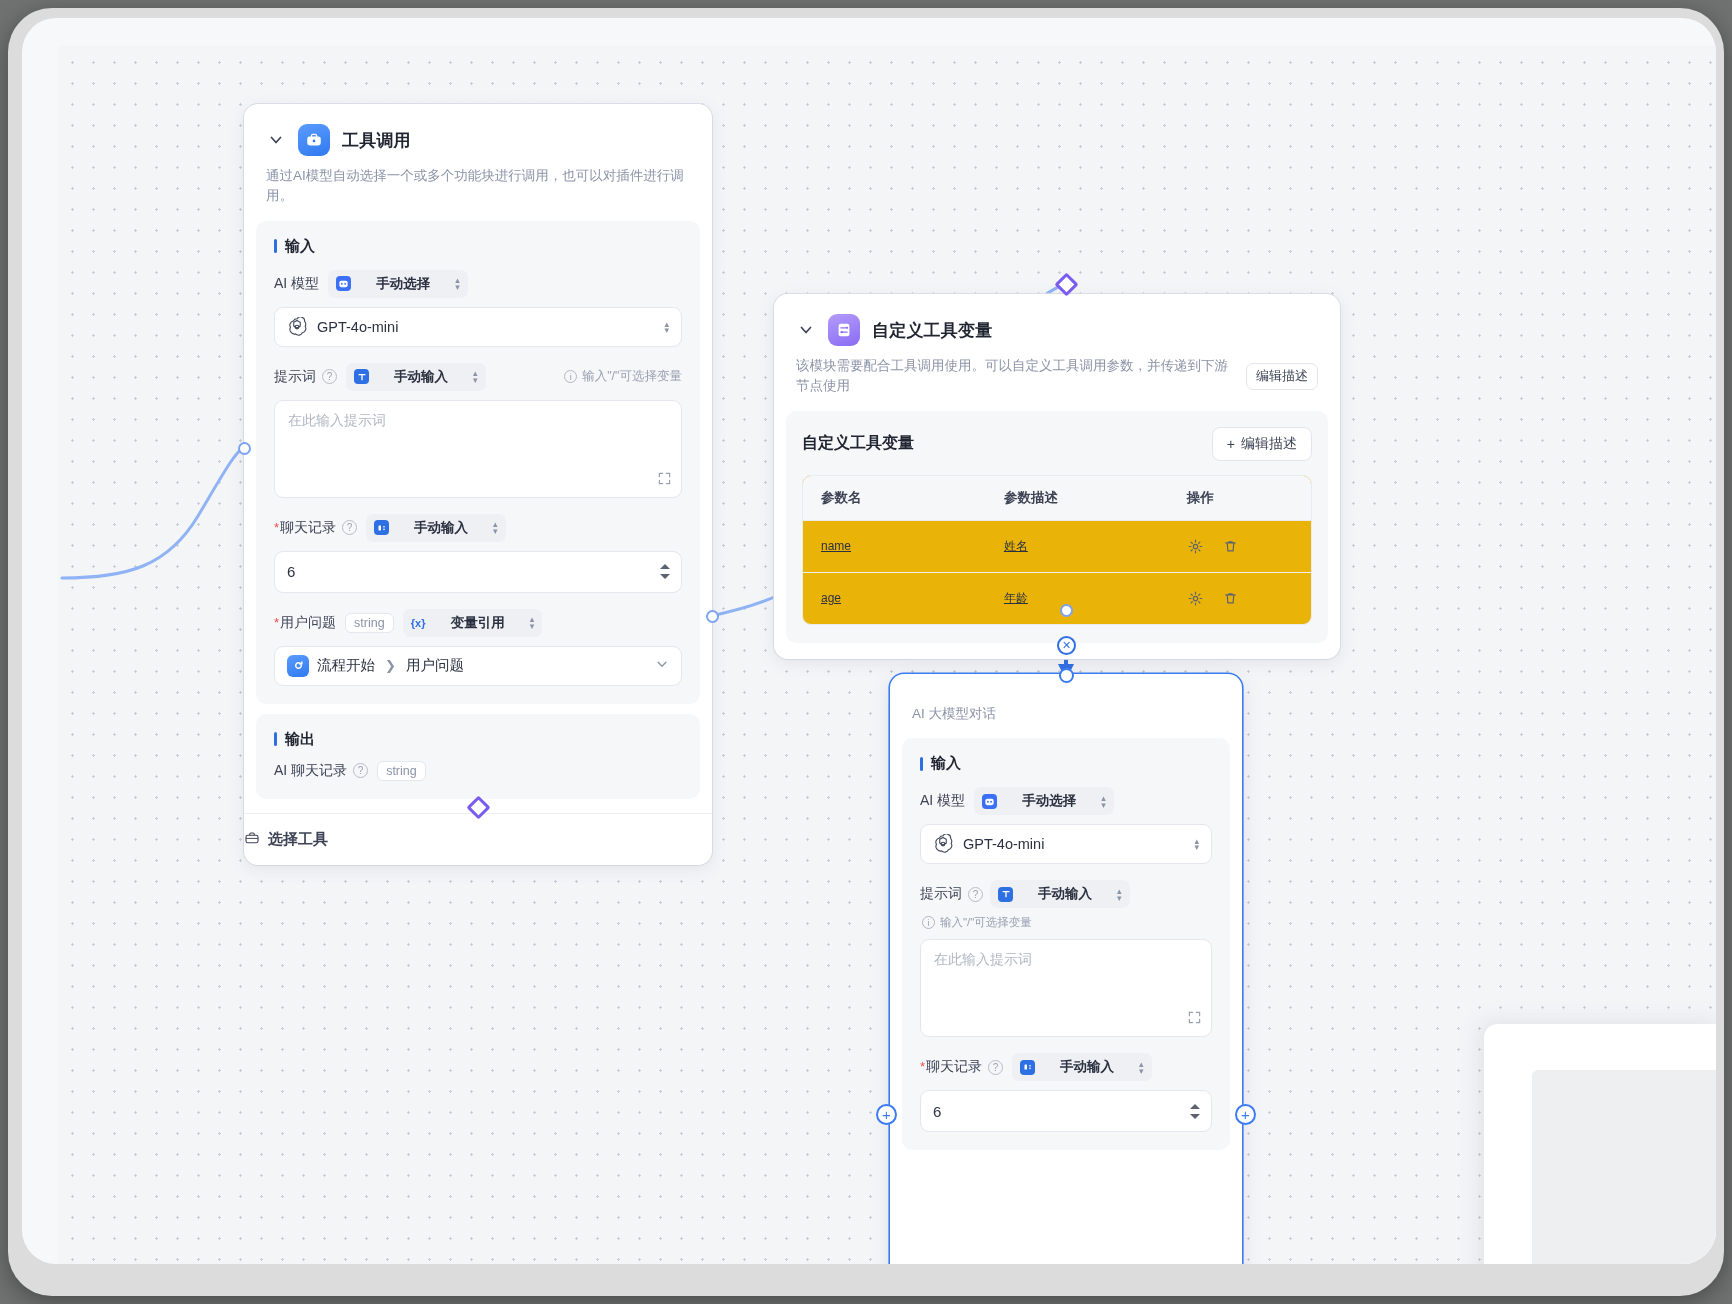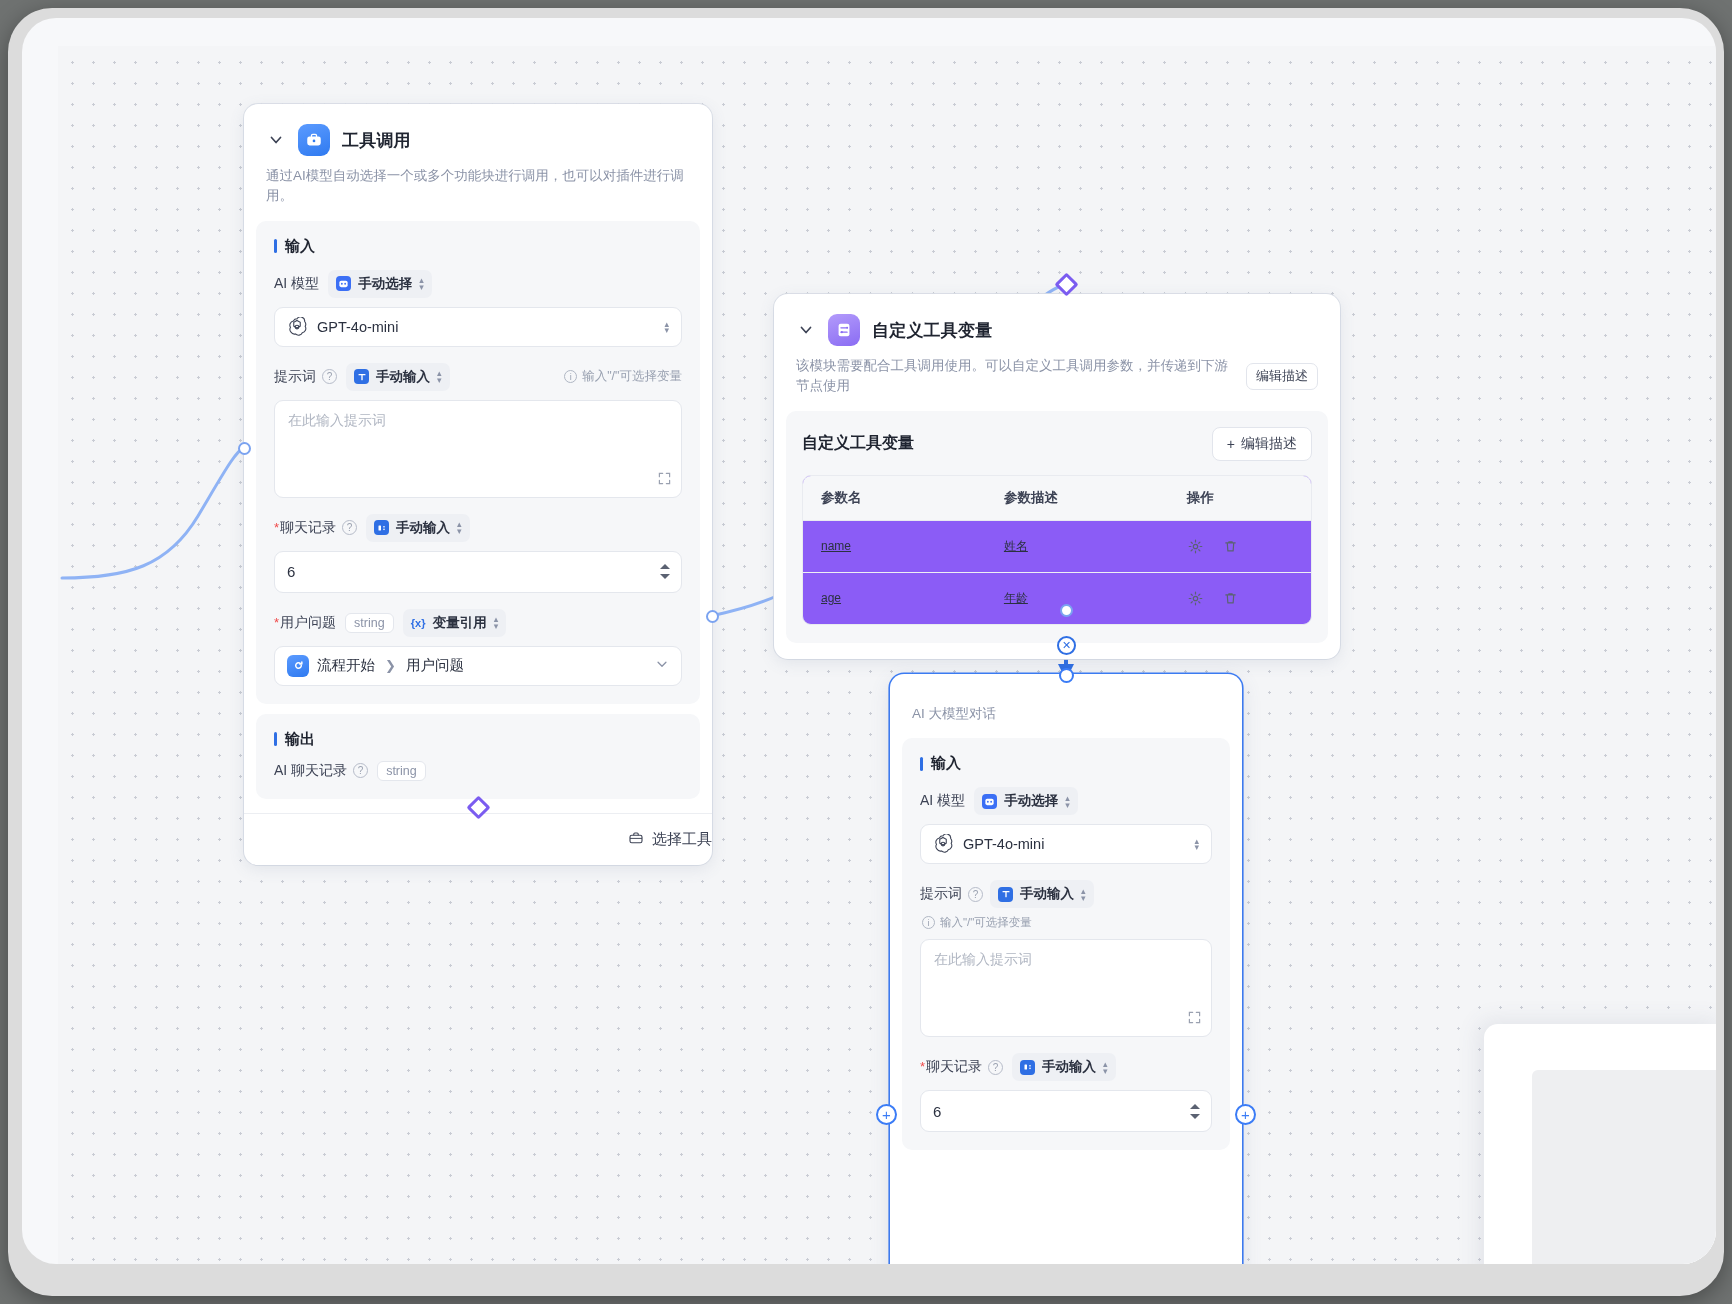--- a/index.html
+++ b/index.html
@@ -119,21 +119,21 @@
   .field-label-row { display: flex; align-items: center; gap: 9px; flex-wrap: wrap; margin-bottom: 9px; }
   .flabel { font-size: 14px; color: #3d4355; display: flex; align-items: center; }
   .req { color: #f04b4b; font-size: 13px; line-height: 1; margin-right: 1px; align-self: flex-start; margin-top: 2px;}
   .qmark {
     width: 15px; height: 15px; border-radius: 50%;
     border: 1.2px solid #b6bcc9; color: #9aa1b0;
     font-size: 10px; display: inline-flex; align-items: center; justify-content: center;
     margin-left: 6px; cursor: pointer;
   }
   .pill {
-    display: inline-flex; align-items: center; gap: 7px;
+    display: inline-flex; align-items: center; gap: 25px;
     background: #eef0f4; border-radius: 7px; padding: 5px 8px;
     font-size: 13.5px; color: #2b3140; font-weight: 600; cursor: pointer;
   }
   .pill .sq { width: 15px; height: 15px; border-radius: 4px; flex: none;
     display:flex;align-items:center;justify-content:center; }
   .sq-bot { background: #3b6ff5; }
   .sq-txt { background: #2f6fe4; }
   .sq-num { background: #2f6fe4; }
   .sq-var { background: transparent; }
   .stepper { display: inline-flex; flex-direction: column; gap: 1px; color: #8b93a7; line-height: 6px; font-size: 9px; }
@@ -169,38 +169,38 @@
           justify-content: center; gap: 3px; color: #5b6272; }
   .refctl { background:#fff; border:1px solid #e4e7ed; border-radius:9px; height:40px;
             display:flex; align-items:center; padding:0 12px; gap:8px; font-size:14.5px; color:#2b3140; cursor:pointer;}
   .refctl .badge { width:22px;height:22px;border-radius:6px;background:linear-gradient(160deg,#5b9bff,#2f7af0);
             display:flex;align-items:center;justify-content:center;flex:none;}
   .refctl .sep { color:#8b93a7; font-size:13px; margin:0 2px;}
   .refctl .chv { margin-left:auto; color:#8b93a7; }
 
   .node-footer {
     border-top: 1px solid #eceef2; height: 52px;
-    display: flex; align-items: center; justify-content: flex-end;
+    display: flex; align-items: center; justify-content: flex-start;
     gap: 8px; font-size: 15px; color: #3d4355; cursor: pointer;
-    border-radius: 0 0 14px 14px; font-weight: 400;
+    border-radius: 0 0 14px 14px; font-weight: 700;
   }
 
   
   .panel {
     margin: 14px 12px 16px 12px; background: #f6f7f9; border-radius: 10px; padding: 16px 16px 18px 16px;
   }
   .panel-head { display: flex; align-items: center; margin-bottom: 14px; }
   .panel-title { font-size: 16px; font-weight: 600; color: #1f2430; }
   .add-btn {
     margin-left: auto; background: #fff; border: 1px solid #e2e5ec; border-radius: 8px;
     padding: 7px 14px; font-size: 14px; color: #3d4355; cursor: pointer;
     display: flex; align-items: center; gap: 6px;
   }
   table.ptable { width: 100%; border-collapse: separate; border-spacing: 0;
-    background: #8b5cf6; border: 1px solid #e9ebf0; border-radius: 9px; overflow: hidden; }
+    background: #eab308; border: 1px solid #e9ebf0; border-radius: 9px; overflow: hidden; }
   table.ptable th {
     text-align: left; font-size: 13.5px; font-weight: 600; color: #3d4355;
     background: #f6f7f9; padding: 13px 18px; border-bottom: 1px solid #e9ebf0;
   }
   table.ptable td {
     font-size: 12px; color: #2b3140; padding: 17px 18px; border-bottom: 1px solid #eef0f4; text-decoration: underline;
   }
   table.ptable tr:last-child td { border-bottom: none; }
   .ops { display: flex; gap: 18px; color: #5b6272; }
   .ops span { cursor: pointer; display: inline-flex; }

